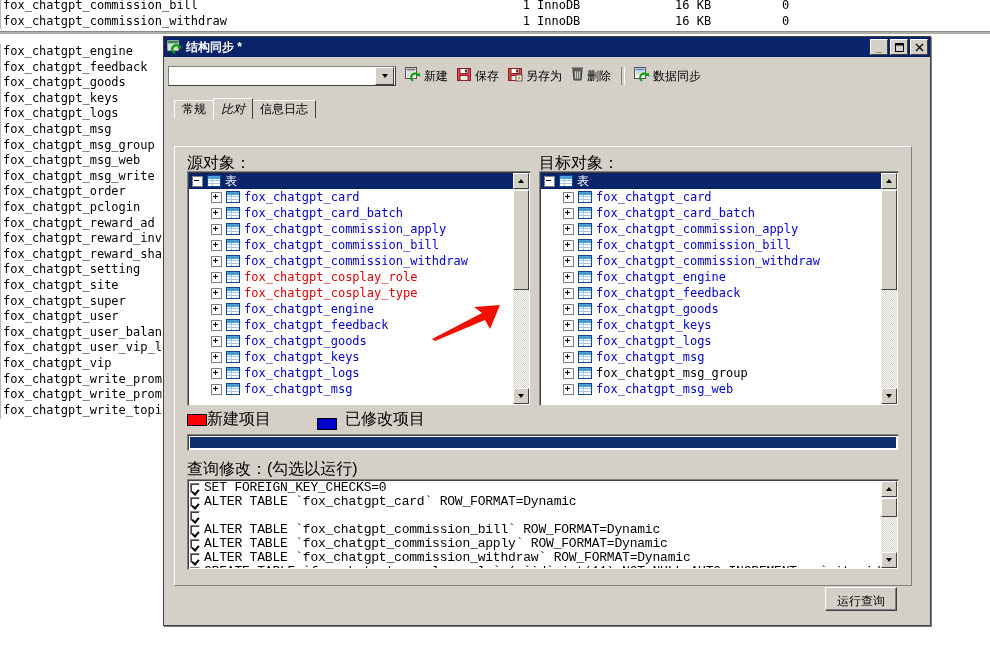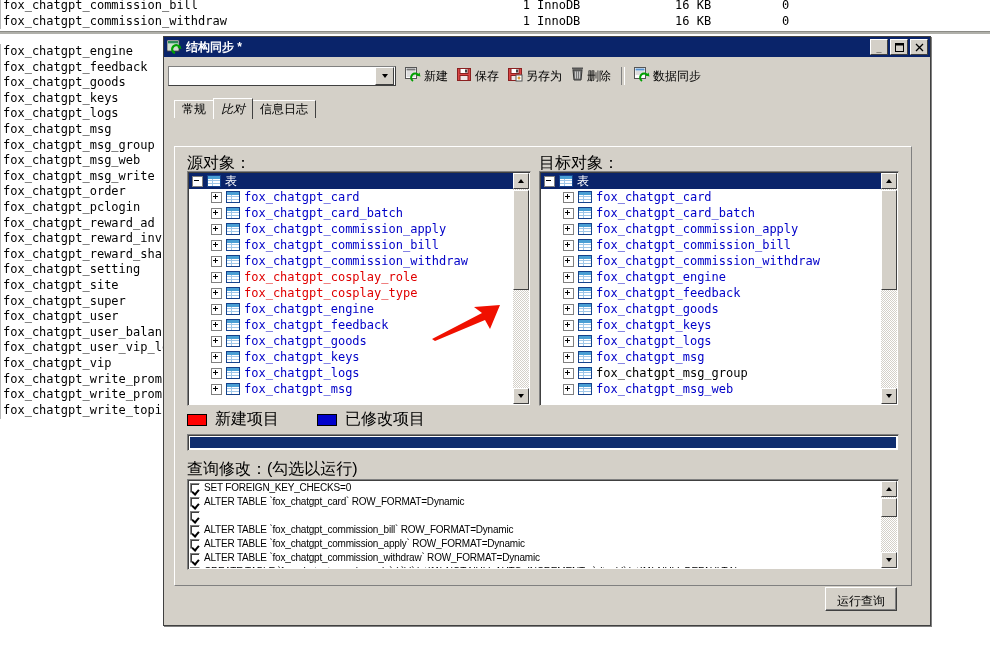--- a/index.html
+++ b/index.html
@@ -155,21 +155,21 @@
   .sqlrow{height:14px;line-height:14px;display:flex;align-items:center;white-space:nowrap;}
   .ckbox{
     width:10px;height:10px;background:#fff;flex:0 0 auto;margin-right:4px;position:relative;
     border:1px solid #808080;border-right-color:#fff;border-bottom-color:#fff;
     box-shadow:inset 1px 1px 0 #404040;box-sizing:border-box;
   }
   .ckbox::after{
     content:"";position:absolute;left:2px;top:4px;width:3px;height:5px;
     border-right:2px solid #000;border-bottom:2px solid #000;transform:rotate(40deg);
   }
-  .sqltxt{font-family:Liberation Sans, sans-serif;font-size:10px;color:#000;letter-spacing:-0.2px;}
+  .sqltxt{font-family:Liberation Mono, monospace;font-size:13px;color:#000;letter-spacing:-0.2px;}
 
   
   .btn{
     background:#d4d0c8;border:1px solid #fff;border-right-color:#404040;border-bottom-color:#404040;
     box-shadow:inset -1px -1px 0 #808080, inset 1px 1px 0 #d4d0c8;
     font-family:"Liberation Sans",sans-serif;font-size:12px;color:#000;
     display:flex;align-items:flex-end;justify-content:center;box-sizing:border-box;cursor:default;
   }
   #btn-run{position:absolute;right:14px;top:440px;width:72px;height:24px;}
 
@@ -729,23 +729,23 @@
           </div>
         <div class="thumb" style="top:17px;height:100px;"></div>
         <div class="sbbtn down">
             <div class="arr d"></div>
           </div>
       </div>
     </div>
 
     <div style="position:absolute;left:12px;top:262px;display:flex;align-items:center;">
       <span class="legend-sw" id="sw-new" style="background: rgb(255, 0, 0);"></span>
-      <span class="lbl" style="margin-left:8px;">新建项目</span>
-    </div>
-    <div style="position:absolute;left:142px;top:262px;display:flex;align-items:center;">
+      <span class="lbl" style="">新建项目</span>
+    </div>
+    <div style="position:absolute;left:142px;top:262px;display:flex;align-items:flex-end;">
       <span class="legend-sw" id="sw-mod" style="background: rgb(0, 0, 204);"></span>
       <span class="lbl" style="margin-left:8px;">已修改项目</span>
     </div>
 
     <div id="progress-outer">
       <div id="progress-fill" style="width: calc(100% - 4px); background: rgb(15, 45, 110);"></div>
     </div>
 
     <div class="lbl" style="position:absolute;left:12px;top:312px;">查询修改：(勾选以运行)</div>
 

